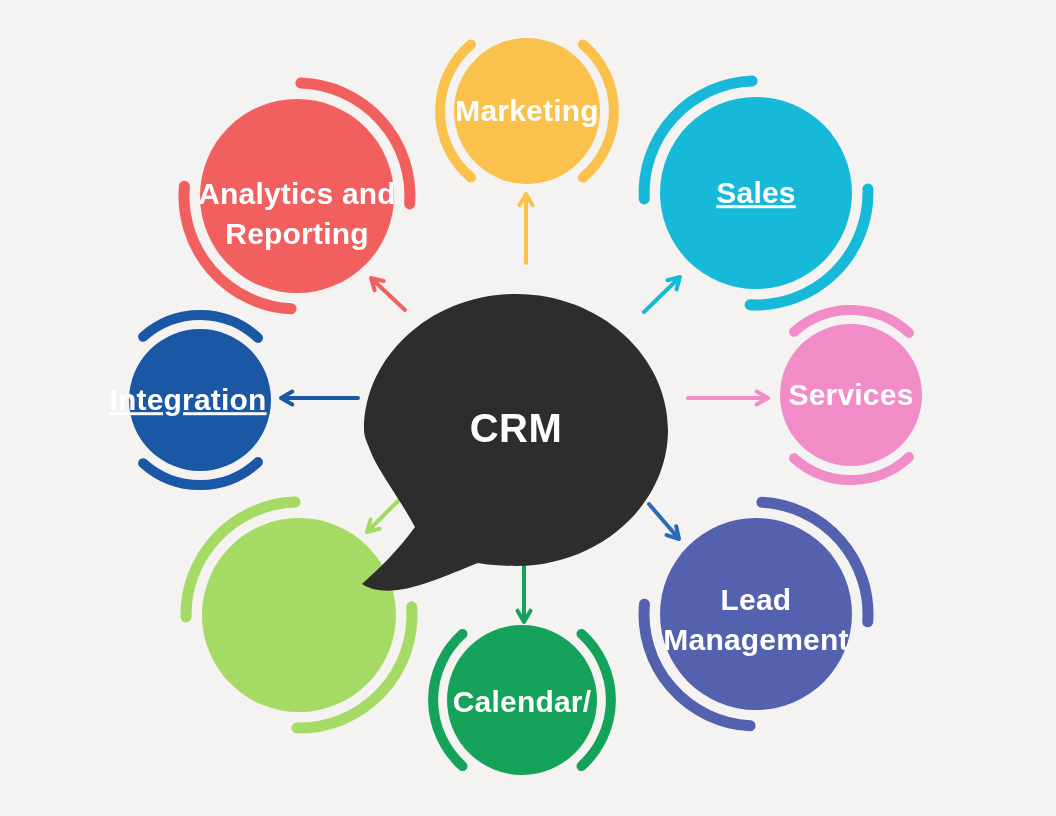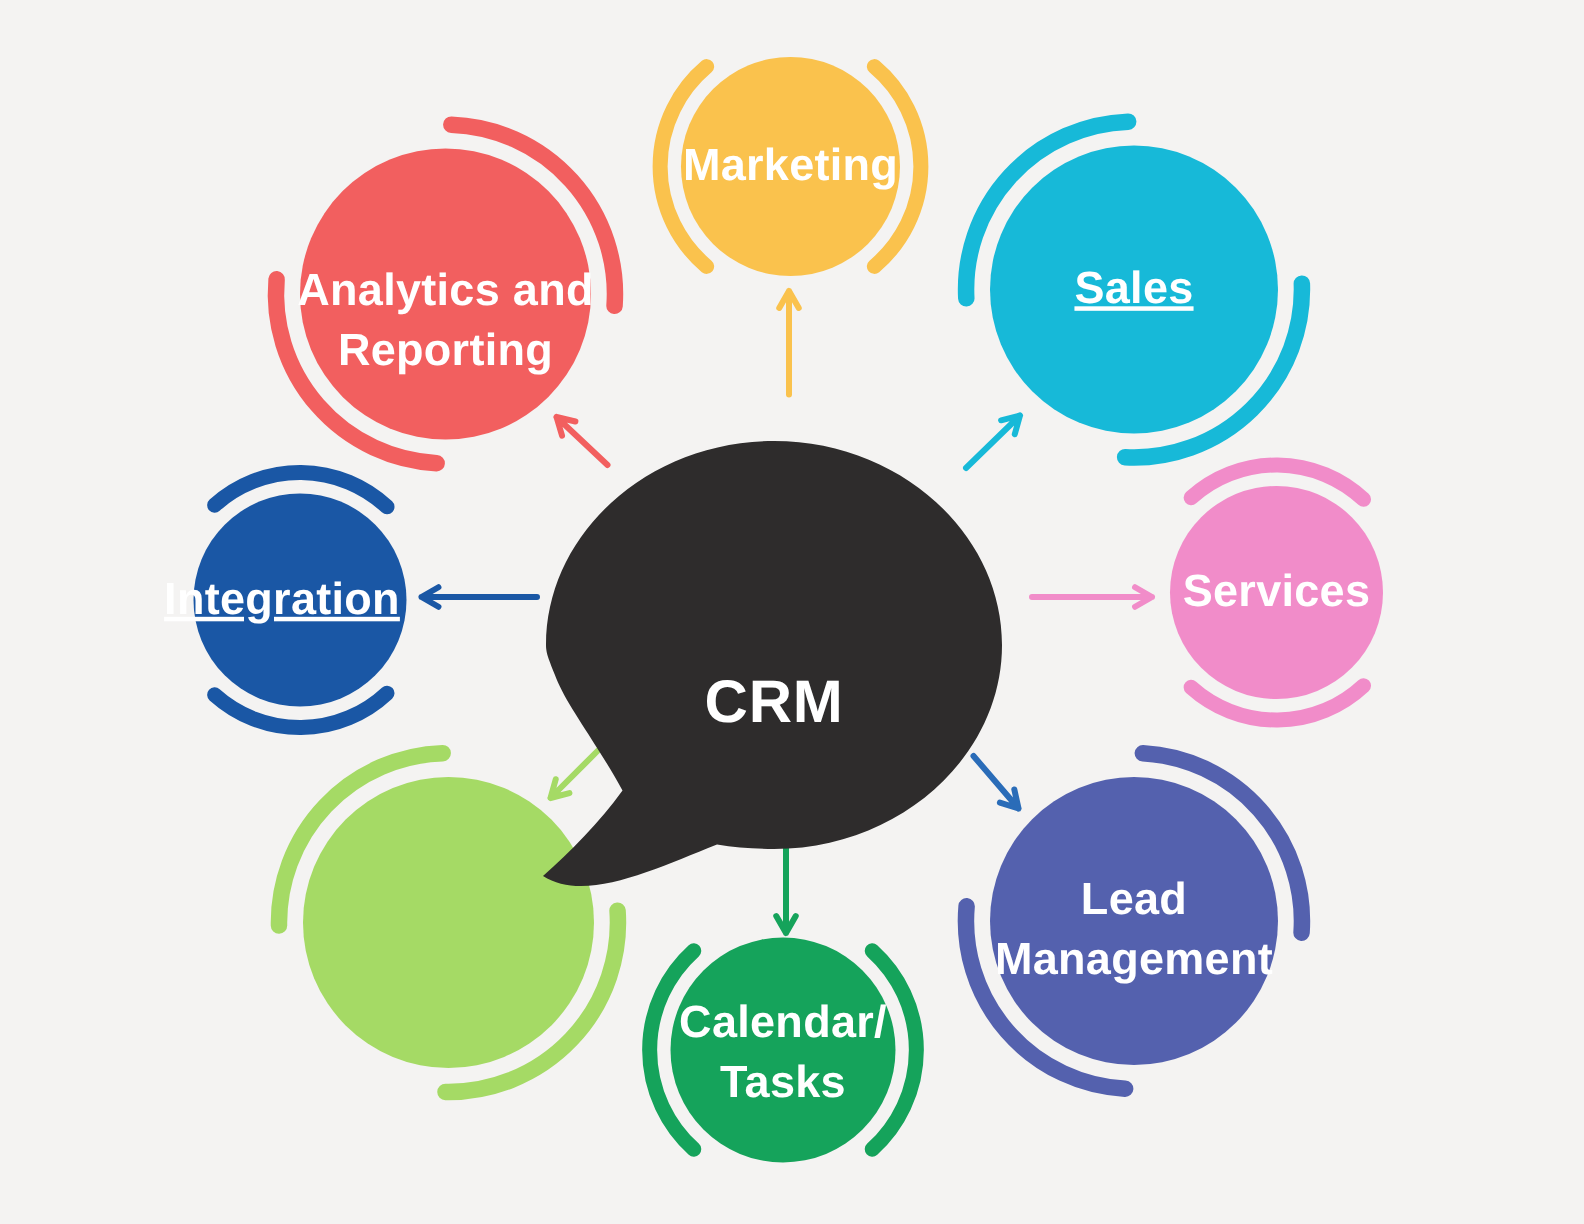--- a/index.html
+++ b/index.html
@@ -7,21 +7,21 @@
   .canvas{position:relative;width:1056px;height:816px;overflow:hidden;}
   .canvas svg{position:absolute;left:0;top:0;}
   .arc{fill:none;stroke-linecap:round;}
   .arc-sm{stroke-width:10;}
   .arc-lg{stroke-width:11;}
   .arrow{fill:none;stroke-width:4;stroke-linecap:round;stroke-linejoin:round;}
   .labels{position:absolute;left:0;top:0;width:100%;height:100%;pointer-events:none;}
   .label{position:absolute;transform:translate(-50%,-50%);text-align:center;color:#ffffff;
          font-weight:700;font-size:30px;line-height:1.32;letter-spacing:0.2px;}
   .label .line{white-space:nowrap;}
-  .center-label{font-size:40px;line-height:1.32;letter-spacing:0.5px;margin-top:41px;}
+  .center-label{font-size:40px;line-height:1.32;letter-spacing:0.5px;}
 </style>
 </head>
 <body>
 
 <div class="canvas">
   <svg width="1056" height="816" viewBox="0 0 1056 816">
 
     <rect x="0" y="0" width="1056" height="816" fill="#F4F3F2"></rect>
 
     <g>
@@ -101,21 +101,20 @@
     </div>
     <div class="label" style="left:851px;top:395px;width:150px;">
       <div class="line">Services</div>
     </div>
     <div class="label" style="left:756px;top:620px;width:210px;">
       <div class="line">Lead</div>
       <div class="line">Management</div>
     </div>
     <div class="label" style="left:522px;top:702px;width:170px;">
       <div class="line">Calendar/</div>
-      <div class="line">Tasks</div>
     </div>
     <div class="label" style="left:188px;top:400px;width:170px;text-decoration:underline;">
       <div class="line">Integration</div>
     </div>
     <div class="label" style="left:297px;top:182px;width:220px;margin-top:32px;">
       <div class="line">Analytics and</div>
       <div class="line">Reporting</div>
     </div>
     <div class="label center-label" style="left:516px;top:428px;width:330px;">
       <div class="line">CRM</div>

